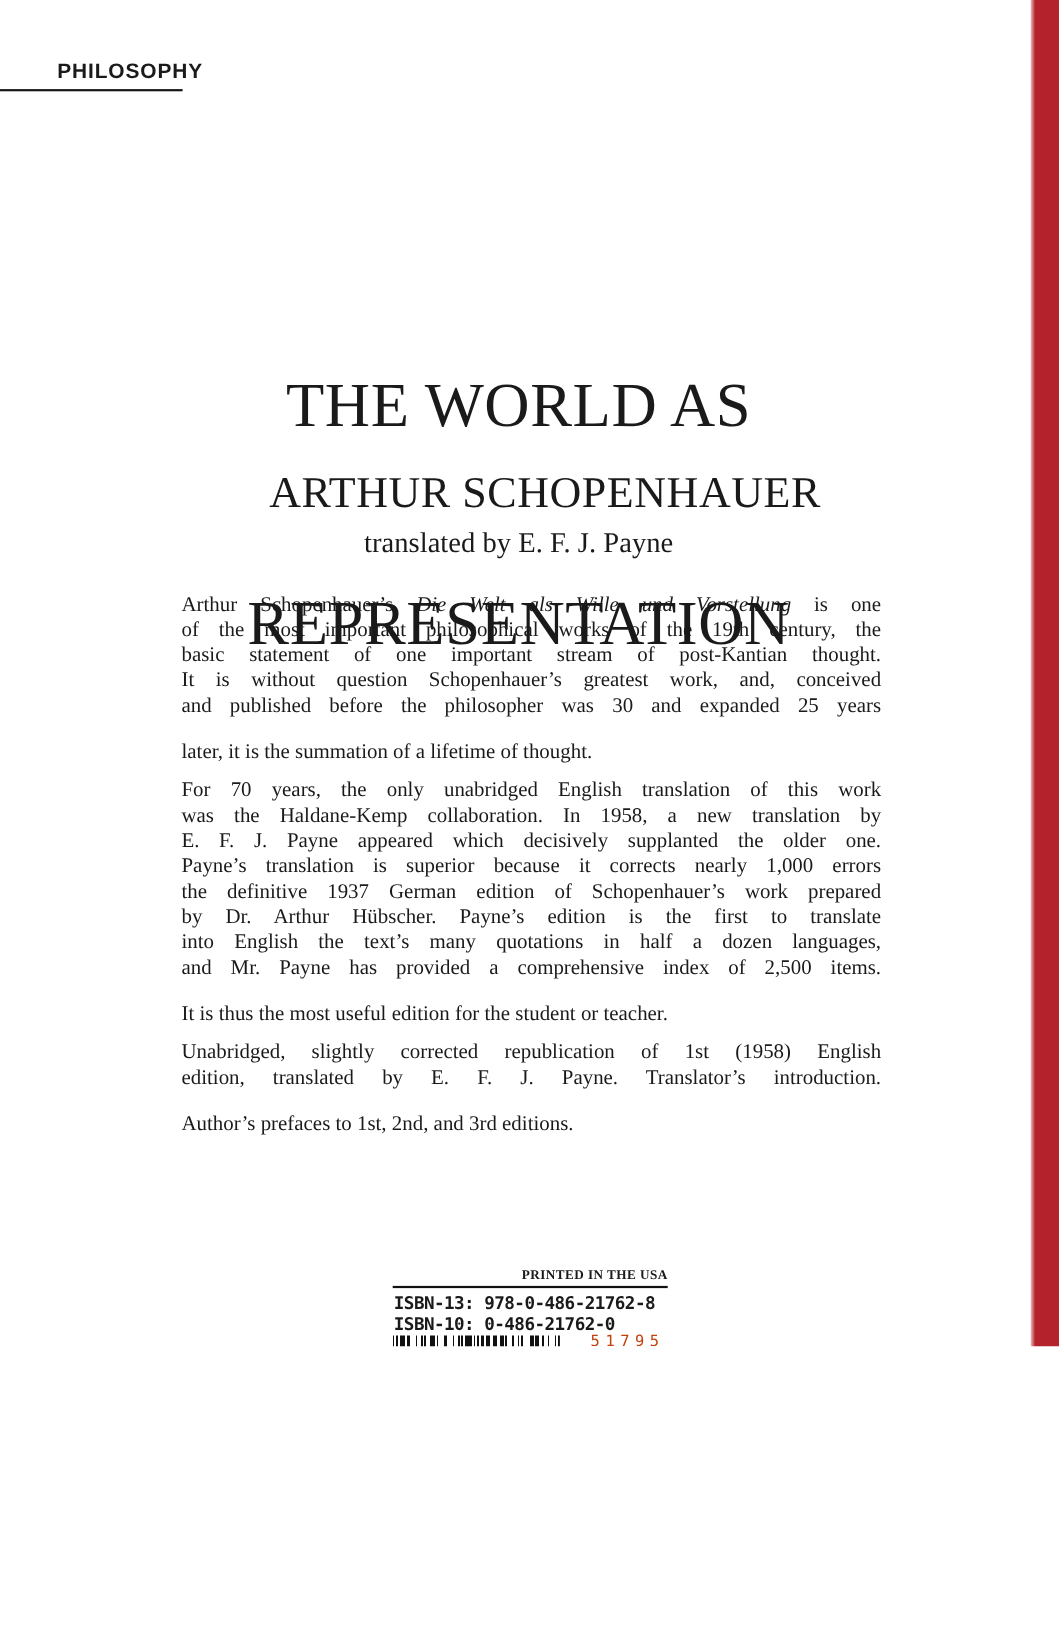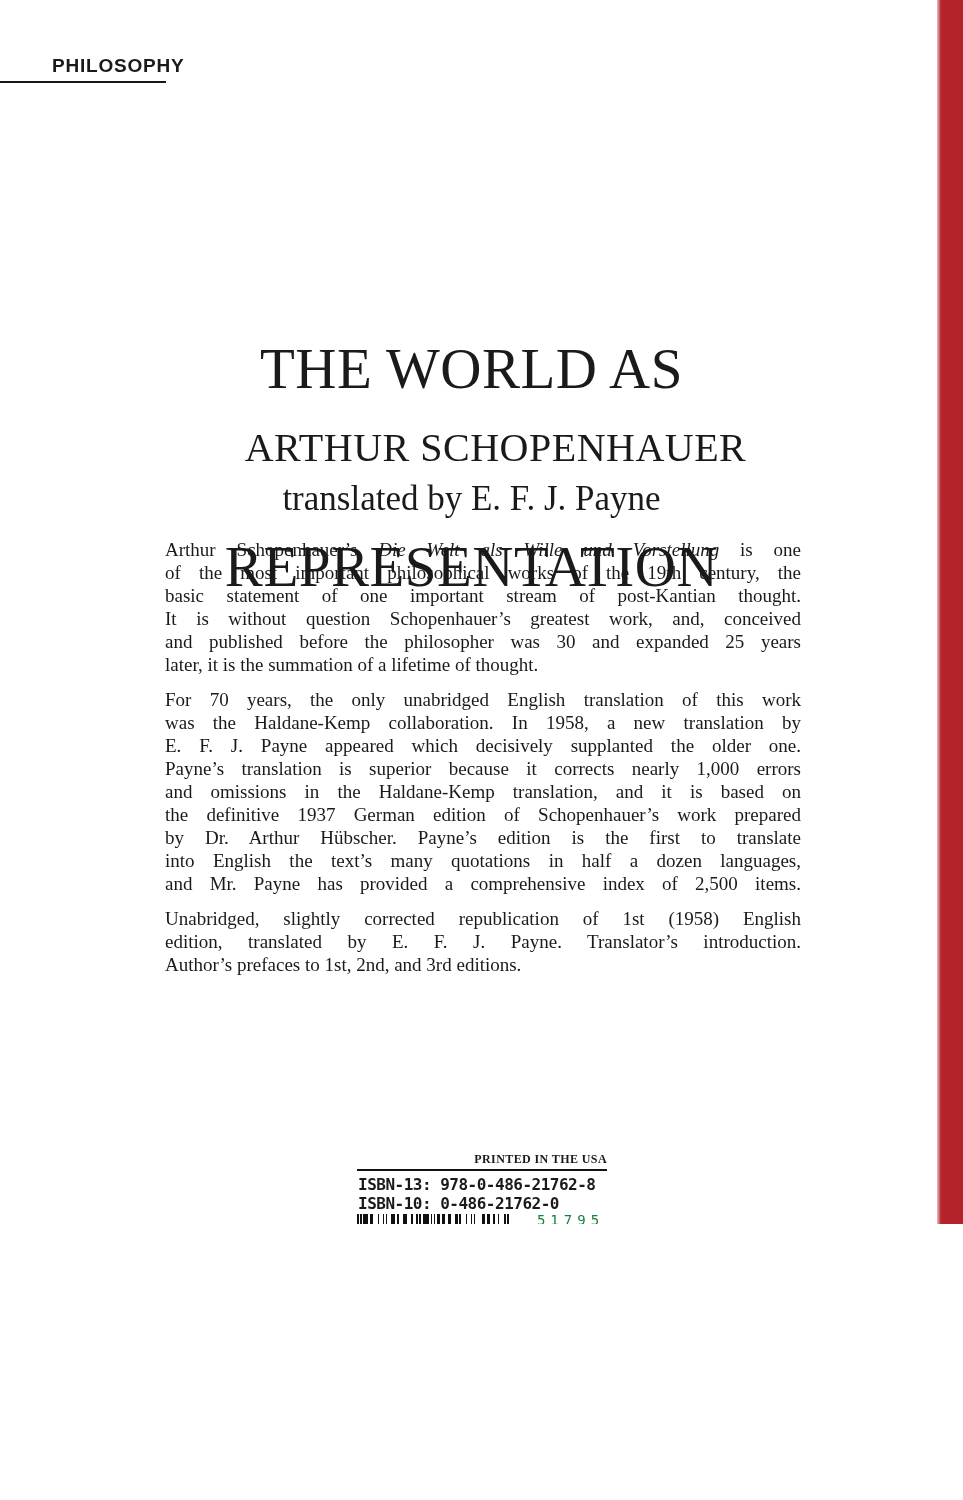--- a/index.html
+++ b/index.html
@@ -11,25 +11,25 @@
     position:absolute;left:52px;top:55px;
     font-family:"Liberation Sans","DejaVu Sans",sans-serif;font-weight:700;
     font-size:19px;letter-spacing:0.8px;
   }
   .cat-rule{position:absolute;left:0;top:81px;width:166px;height:2px;background:#161616;}
   .title{
     position:absolute;left:0;top:204px;width:943px;text-align:center;
     font-size:57px;line-height:66px;white-space:pre;letter-spacing:0.5px;
   }
   .author{position:absolute;left:0;top:424px;width:943px;text-align:center;font-size:40px;letter-spacing:0.5px;padding-left:24px;}
-  .translator{position:absolute;left:0;top:479px;width:943px;text-align:center;font-size:35px;}
+  .translator{position:absolute;left:0;top:479px;width:943px;text-align:center;font-size:26px;}
   .body{position:absolute;left:165px;top:538px;width:636px;font-size:19px;line-height:23px;}
   .para + .para{margin-top:12px;}
   .line{text-align:justify;text-align-last:justify;}
-  .line.last{text-align-last:left;}
+  .line.last{text-align-last:left;margin-top:19px;}
   .line em{font-style:italic;}
   .dover{
     position:absolute;left:0;top:1042px;width:963px;text-align:center;
     font-family:"Liberation Sans","DejaVu Sans",sans-serif;font-size:23px;letter-spacing:-0.4px;
   }
   .dover b{font-weight:700;}
   .printed{
     position:absolute;left:357px;top:1152px;width:250px;text-align:right;
     font-family:Liberation Serif, serif;font-weight:700;font-size:12px;letter-spacing:0.4px;
   }
@@ -37,21 +37,21 @@
   .isbn{
     position:absolute;left:358px;
     font-family:"DejaVu Sans Mono","Liberation Mono",monospace;font-weight:700;
     font-size:16px;letter-spacing:-0.5px;white-space:pre;
   }
   .isbn13{top:1175px;}
   .isbn10{top:1194px;}
   .ean13-svg{position:absolute;left:357px;top:1214px;width:152px;height:120px;}
   .ean5-svg{position:absolute;left:528px;top:1231px;width:78px;height:101px;}
   .bc-digit{
-    font-family:"DejaVu Sans Mono","Liberation Mono",monospace;font-size:15px;color:#15803d;
+    font-family:"DejaVu Sans Mono","Liberation Mono",monospace;font-size:15px;color:#c2410c;
     position:absolute;
   }
   .bc-lead{left:340px;top:1317px;}
   .bc-g1{left:362px;top:1317px;width:67px;text-align:center;background:#fff;letter-spacing:1px;}
   .bc-g2{left:437px;top:1317px;width:67px;text-align:center;background:#fff;letter-spacing:1px;}
   .bc-sup{left:528px;top:1212px;width:80px;text-align:center;font-size:14px;letter-spacing:5px;text-indent:5px;}
   .stripe{
     position:absolute;top:0;right:0;width:26px;height:1500px;
     background:linear-gradient(to right, var(--stripe-edge,#e8c2be) 0px, var(--stripe-red,#b4232c) 4px);
   }
@@ -79,25 +79,25 @@
         <div class="line"><span>basic statement of one important stream of post-Kantian thought.</span></div>
         <div class="line"><span>It is without question Schopenhauer’s greatest work, and, conceived</span></div>
         <div class="line"><span>and published before the philosopher was 30 and expanded 25 years</span></div>
         <div class="line last"><span>later, it is the summation of a lifetime of thought.</span></div>
       </div>
       <div class="para">
         <div class="line"><span>For 70 years, the only unabridged English translation of this work</span></div>
         <div class="line"><span>was the Haldane-Kemp collaboration. In 1958, a new translation by</span></div>
         <div class="line"><span>E. F. J. Payne appeared which decisively supplanted the older one.</span></div>
         <div class="line"><span>Payne’s translation is superior because it corrects nearly 1,000 errors</span></div>
-        <div class="line"><span>and omissions in the Haldane-Kemp translation, and it is based on</span></div>
         <div class="line"><span>the definitive 1937 German edition of Schopenhauer’s work prepared</span></div>
         <div class="line"><span>by Dr. Arthur Hübscher. Payne’s edition is the first to translate</span></div>
         <div class="line"><span>into English the text’s many quotations in half a dozen languages,</span></div>
         <div class="line"><span>and Mr. Payne has provided a comprehensive index of 2,500 items.</span></div>
+        <div class="line last"><span>It is thus the most useful edition for the student or teacher.</span></div>
       </div>
       <div class="para">
         <div class="line"><span>Unabridged, slightly corrected republication of 1st (1958) English</span></div>
         <div class="line"><span>edition, translated by E. F. J. Payne. Translator’s introduction.</span></div>
         <div class="line last"><span>Author’s prefaces to 1st, 2nd, and 3rd editions.</span></div>
       </div>
     </div>
 
 
   <div class="printed">PRINTED IN THE USA</div>

